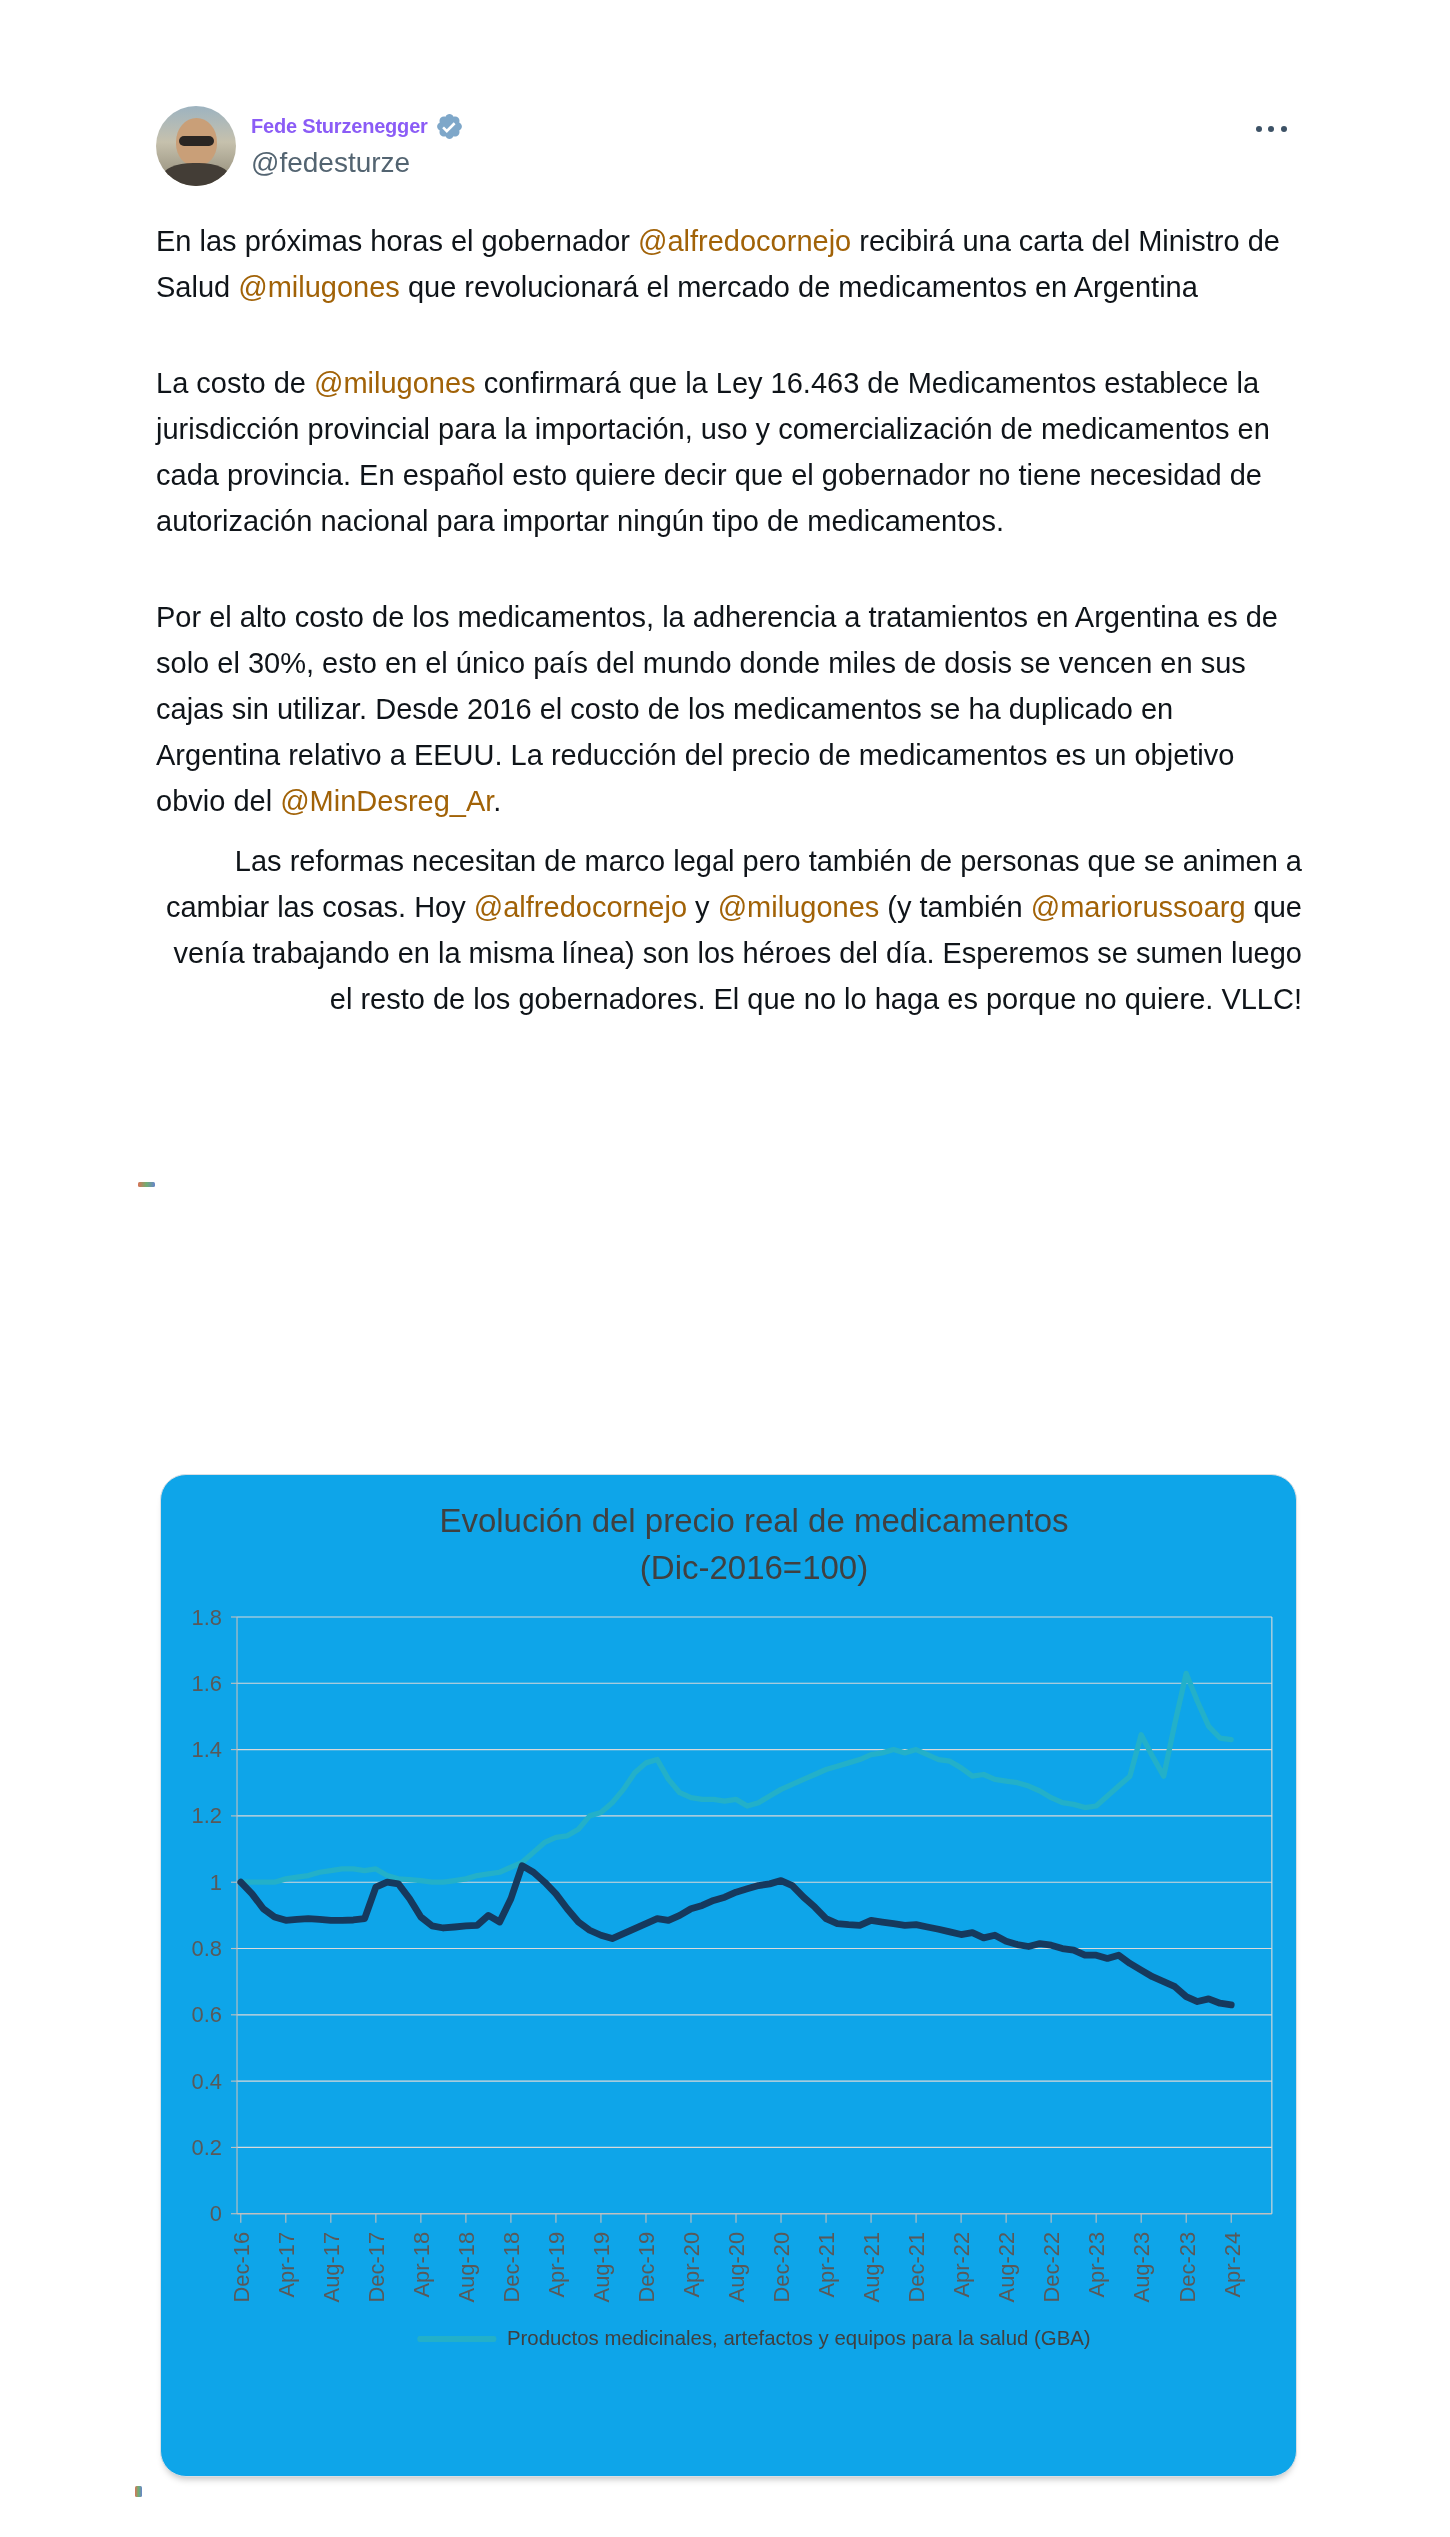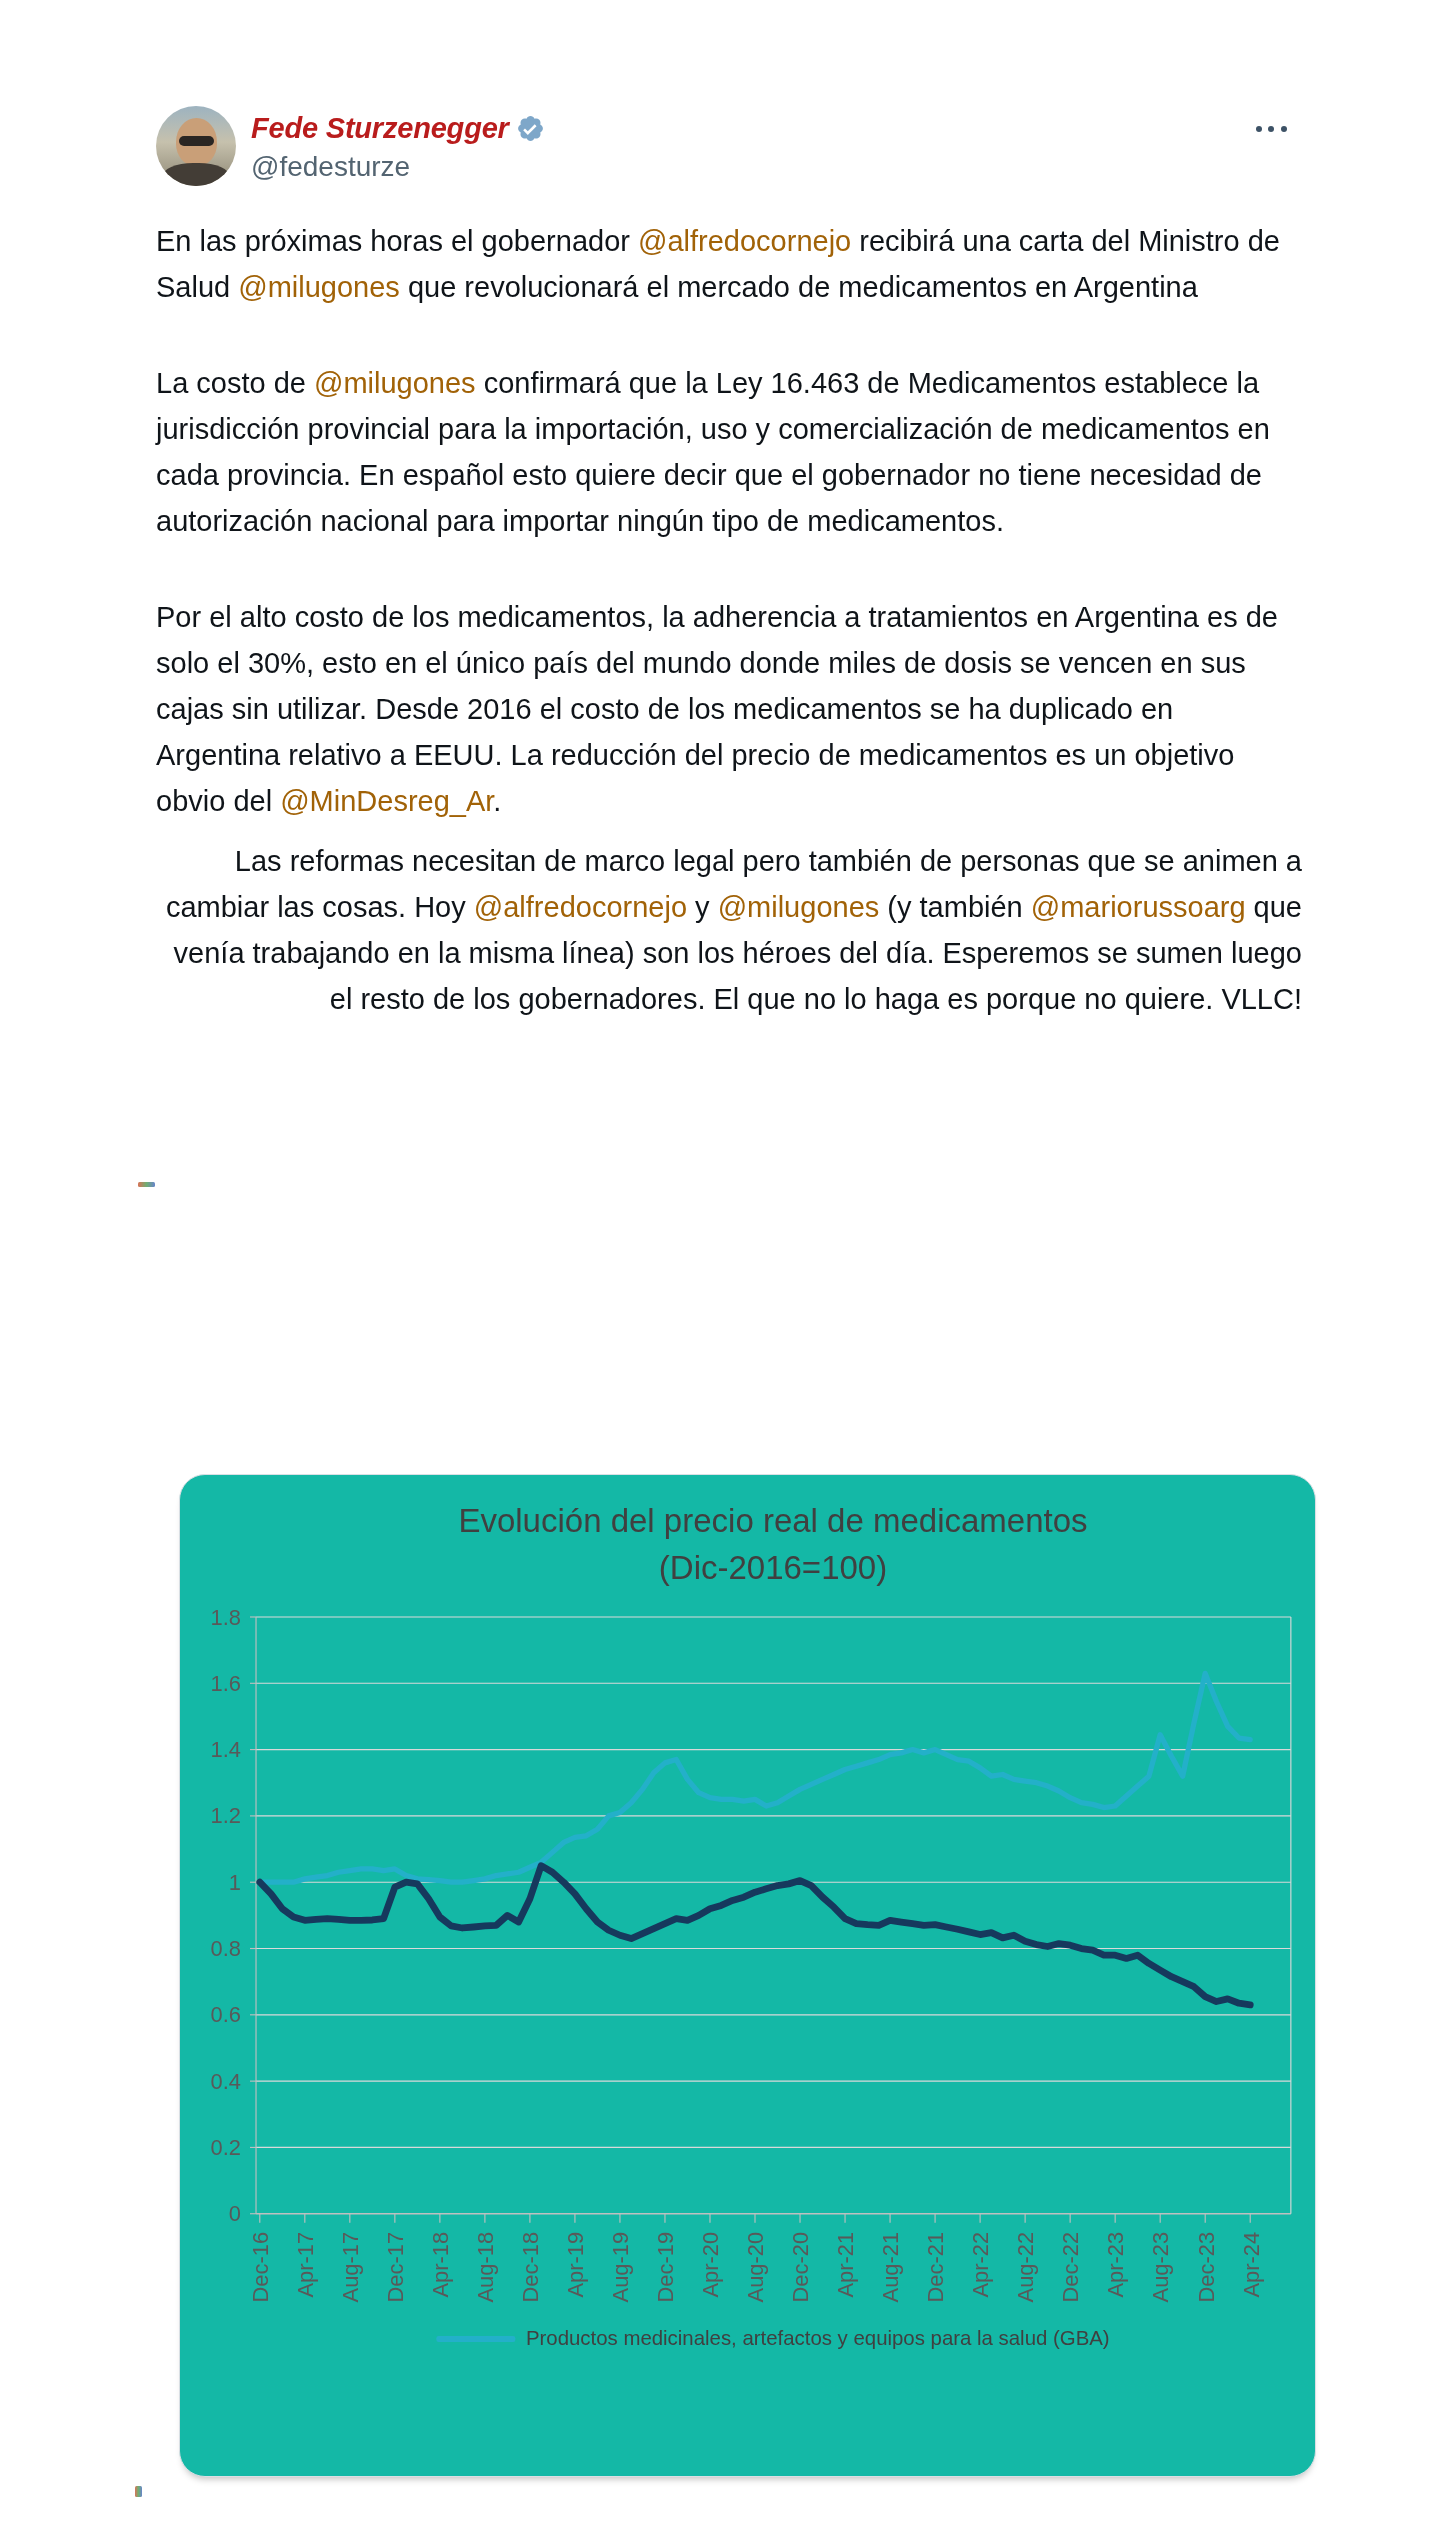--- a/index.html
+++ b/index.html
@@ -9,43 +9,43 @@
   
   .avatar{position:absolute;left:156px;top:106px;width:80px;height:80px;border-radius:50%;
           overflow:hidden;background:linear-gradient(180deg,#9db3c0 0%,#c6c1ad 45%,#8d8673 100%);}
   .avatar .head{position:absolute;left:19.6px;top:12px;width:41px;height:48px;
                 border-radius:50% 50% 46% 46%;background:#c99f78;}
   .avatar .glasses{position:absolute;left:23px;top:30px;width:35px;height:9.8px;border-radius:5.3px;background:#2a2623;}
   .avatar .torso{position:absolute;left:6px;top:57px;width:68px;height:30px;border-radius:46% 46% 0 0;background:#433d36;}
 
   .author{position:absolute;left:251px;top:112px;}
   .name-row{display:flex;align-items:center;gap:7.6px;}
-  .name{font-size:29px;font-weight:700;color:#b91c1c;letter-spacing:-0.2px;font-style:italic;}
+  .name{font-size:20px;font-weight:700;color:#8b5cf6;letter-spacing:-0.2px;}
   .badge{width:29px;height:29px;flex:0 0 auto;}
   .handle{font-size:28px;color:#536471;margin-top:6px;}
 
   .more-btn{position:absolute;left:1251px;top:121px;display:flex;gap:6.8px;cursor:pointer;padding:4.5px;}
   .more-btn i{width:6px;height:6px;border-radius:50%;background:#3d5266;display:block;}
 
   
   .tweet-text{position:absolute;left:156px;top:218px;width:1146px;
               font-size:29px;line-height:46px;color:#0f1419;}
   .tweet-text p{margin:0 0 50px 0;}
   .tweet-text p.tight{margin-top:-36px;text-align:right;}
   .tweet-text a.link{color:#a16207;text-decoration:none;cursor:pointer;}
 
   .artifact{position:absolute;border-radius:1.5px;opacity:.85;
             background:linear-gradient(90deg,#d25a3a,#57a05a,#4d6fc2);}
   .artifact.a1{left:138px;top:1182px;width:16.6px;height:5.3px;}
   .artifact.a2{left:135px;top:2486px;width:6.8px;height:10.6px;}
 
   
   .chart-card{position:absolute;left:160px;top:1474px;width:1135px;height:1001px;
-              background:#14b8a6;border:1.5px solid #d9dfe4;border-radius:26px;
-              box-shadow:0 6px 7.6px -4.5px rgba(0,0,0,0.25);margin-left:19px;}
+              background:#0ea5e9;border:1.5px solid #d9dfe4;border-radius:26px;
+              box-shadow:0 6px 7.6px -4.5px rgba(0,0,0,0.25);}
   .chart-title{position:absolute;left:0;top:27px;width:1186px;text-align:center;
                font-size:33px;color:#404040;}
   .chart-title .sub{margin-top:9px;}
   .axis-label{font-size:29px;fill:#595959;font-family:"Liberation Sans",sans-serif;}
   #plot{position:absolute;left:0;top:0;}
 
   .legend{position:absolute;left:593px;top:852px;transform:translateX(-50%);
           display:flex;flex-direction:column;gap:9px;}
   .legend-row{display:flex;align-items:center;gap:10.6px;}
   .legend-swatch{width:79px;height:6px;border-radius:2.3px;flex:0 0 auto;}

